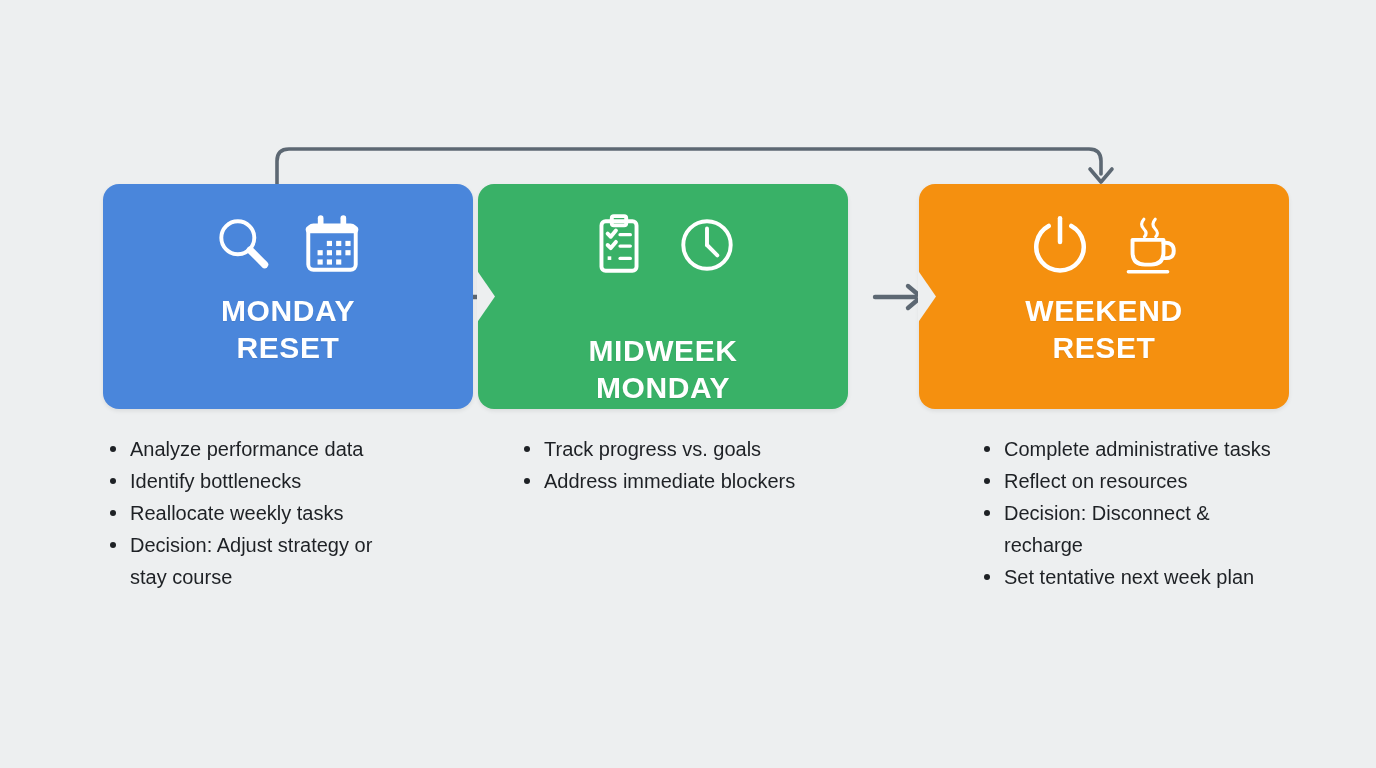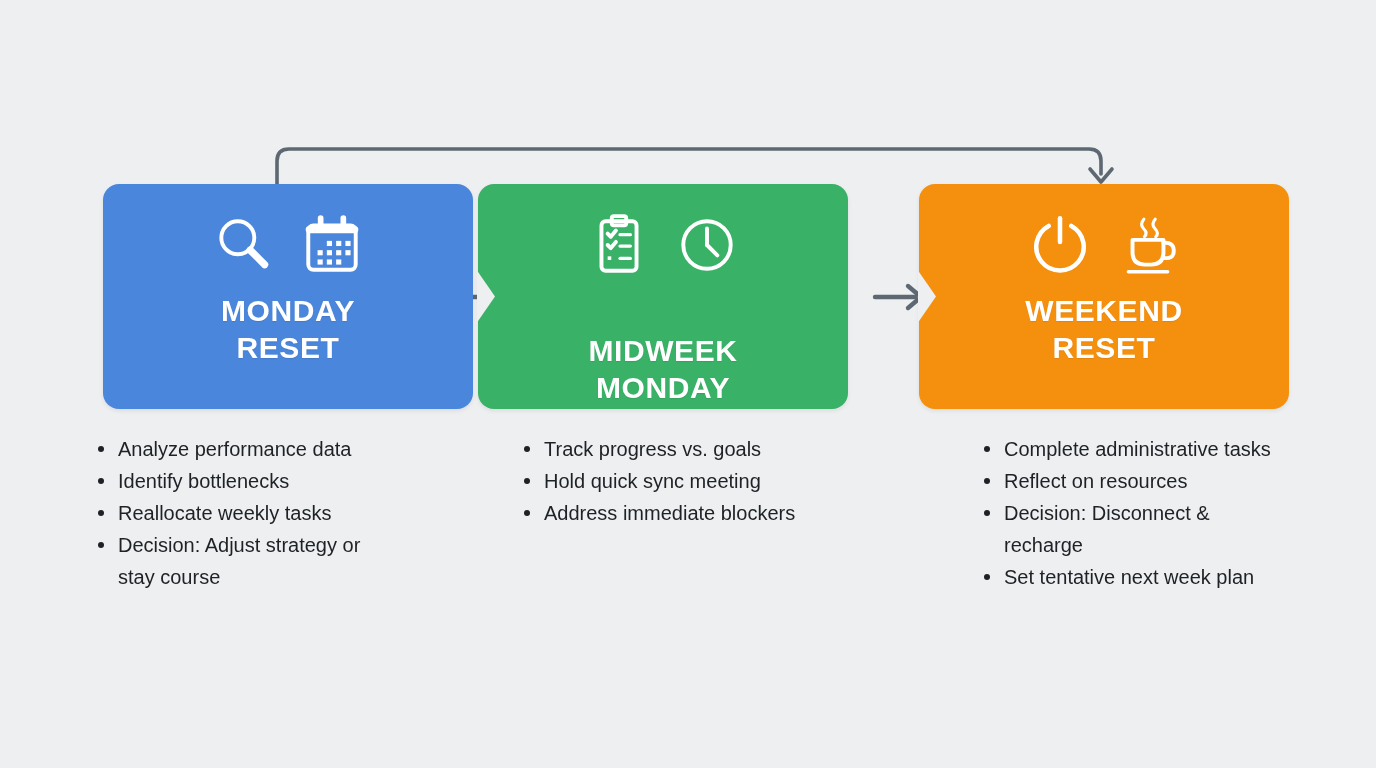--- a/index.html
+++ b/index.html
@@ -87,21 +87,21 @@
   .bullets {
     position: absolute;
     top: 433px;
     margin: 0;
     padding: 0;
     list-style: none;
     color: var(--text, #1e2125);
     font-size: 20px;
     line-height: 32px;
   }
-  #bullets-monday  { left: 96px; width: 320px; }
+  #bullets-monday  { left: 108px; width: 320px; }
   #bullets-midweek { left: 522px; width: 340px; }
   #bullets-weekend { left: 982px; width: 340px; }
   .bullets li {
     position: relative;
     padding-left: 22px;
   }
   .bullets li::before {
     content: "";
     position: absolute;
     left: 2px;
@@ -219,23 +219,20 @@
       <span class="l">Decision: Adjust strategy or</span>
       <span class="l">stay course</span>
     </li>
   </ul>
 
   <ul class="bullets" id="bullets-midweek">
     <li>
         <span class="l">Track progress vs. goals</span>
       </li>
     <li>
-        <span class="l">Hold quick sync meeting</span>
-      </li>
-    <li>
         <span class="l">Address immediate blockers</span>
       </li>
   </ul>
 
   <ul class="bullets" id="bullets-weekend">
     <li>
         <span class="l">Complete administrative tasks</span>
       </li>
     <li>
         <span class="l">Reflect on resources</span>

